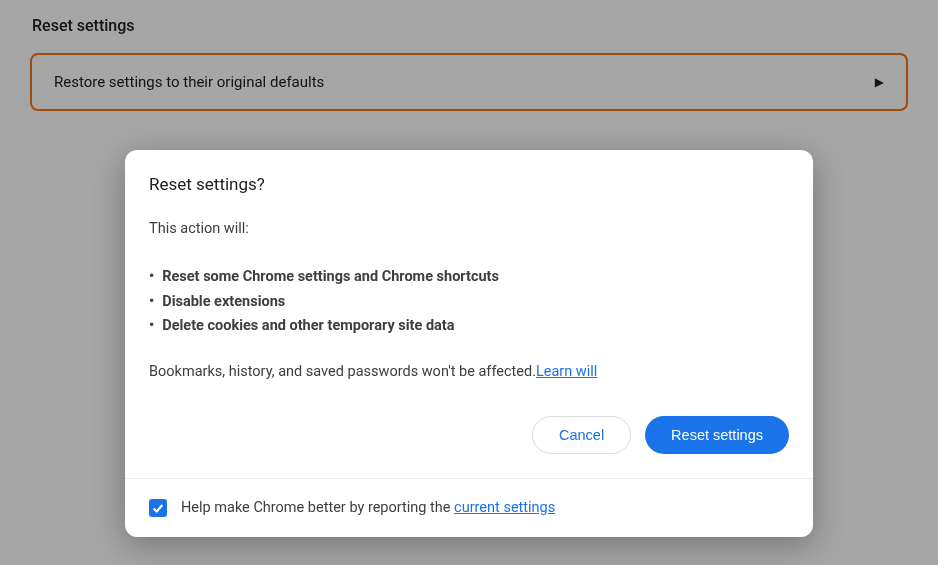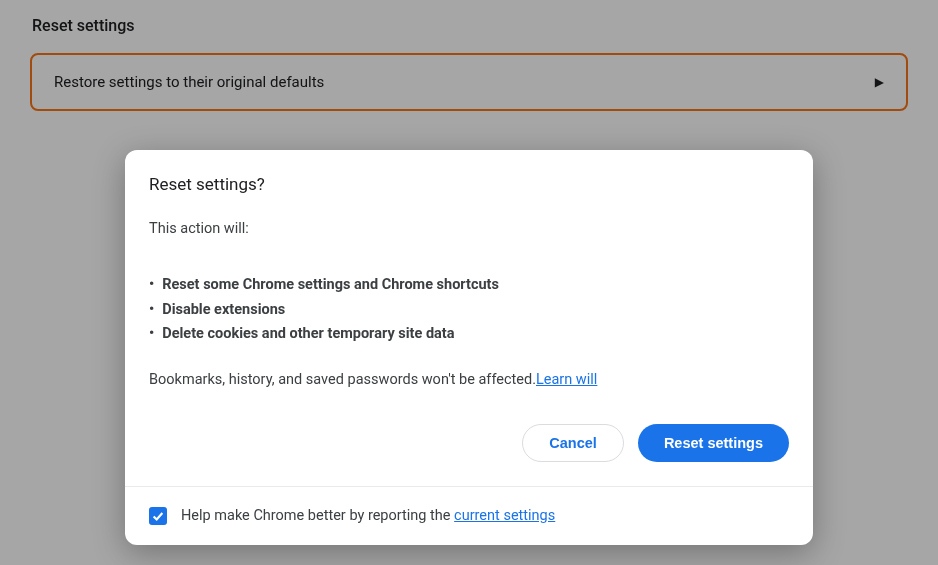--- a/index.html
+++ b/index.html
@@ -65,21 +65,21 @@
     }
     .dialog-title {
       font-size: 17px;
       font-weight: 400;
       color: #202124;
       margin-bottom: 26px;
     }
     .dialog-intro {
       font-size: 14.5px;
       color: #3c4043;
-      margin-bottom: 36px;
+      margin-bottom: 28px;
     }
     .dialog-list {
       list-style: none;
       margin-bottom: 24px;
       font-weight: bold;
     }
     .dialog-list li {
       font-size: 14.5px;
       color: #3c4043;
       line-height: 1.7;
@@ -98,21 +98,21 @@
       cursor: pointer;
     }
     .dialog-actions {
       display: flex;
       justify-content: flex-end;
       gap: 14px;
       margin-top: 36px;
     }
     .btn {
       font-size: 14.5px;
-      font-weight: 700;
+      font-weight: 400;
       padding: 10px 26px;
       border-radius: 24px;
       cursor: pointer;
       border: none;
     }
     .btn-cancel {
       background: #ffffff;
       color: #1a73e8;
       border: 1px solid #dadce0;
     }

